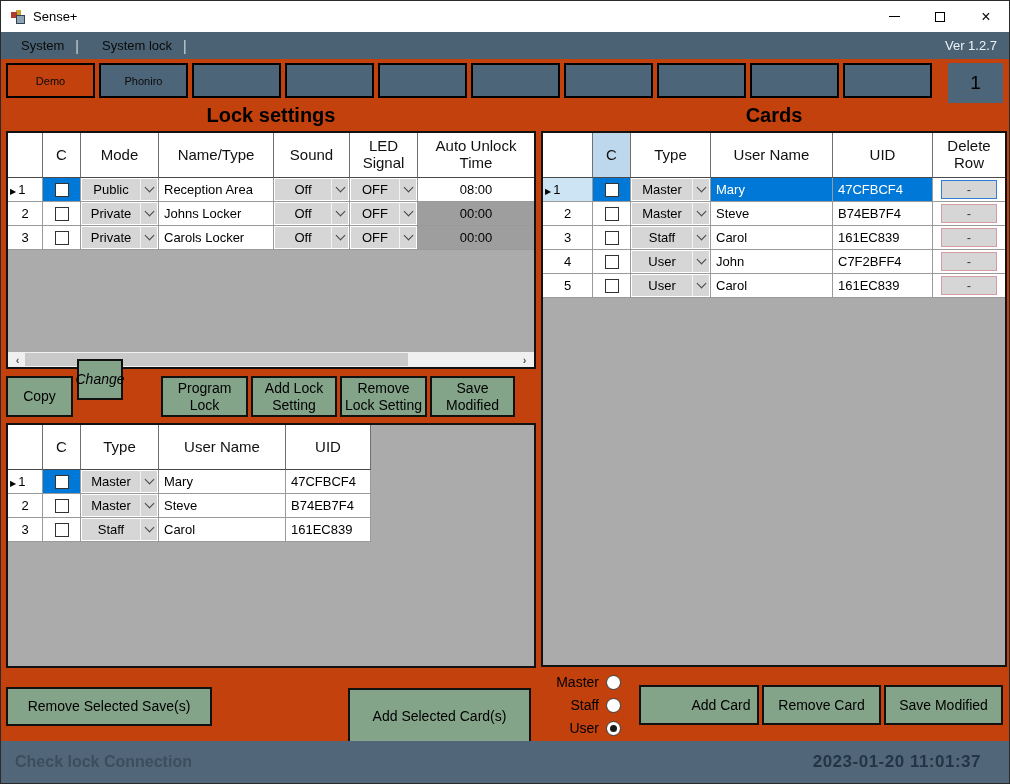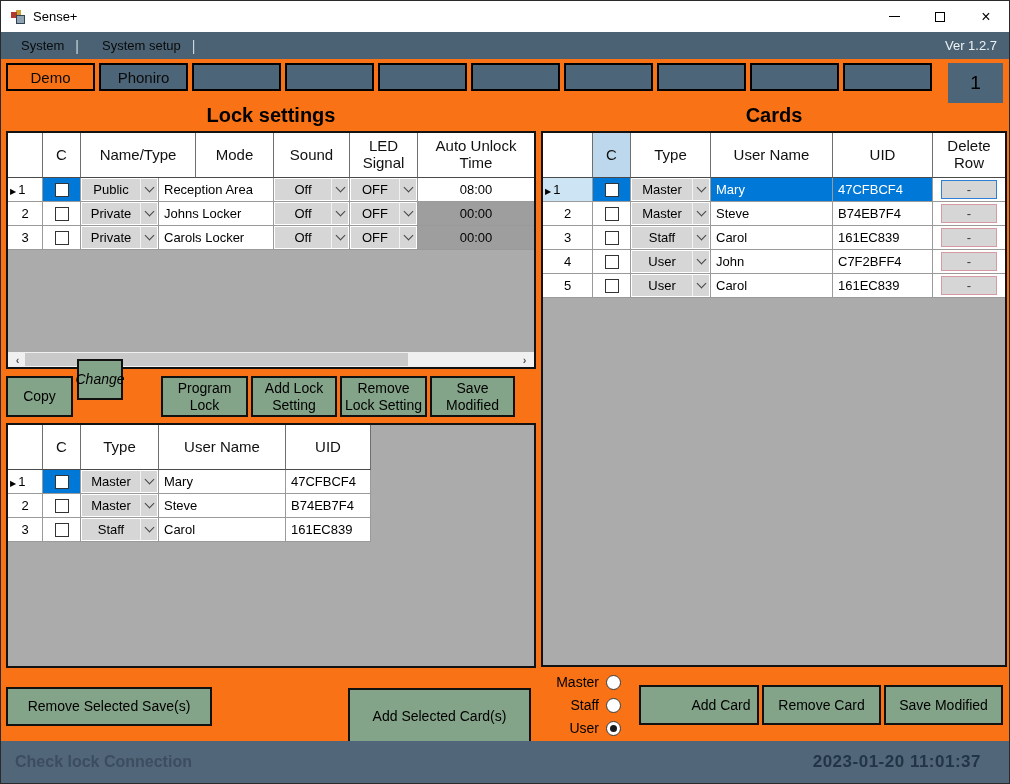--- a/index.html
+++ b/index.html
@@ -1,19 +1,19 @@
 <!DOCTYPE html>
 <html><head>
 <meta charset="utf-8">
 <style>
   * { margin:0; padding:0; box-sizing:border-box; }
   html,body { background:#777; }
   body { font-family:"Liberation Sans", sans-serif; }
 
-  .window { position:relative; width:1010px; height:784px; background:#f97316;
+  .window { position:relative; width:1010px; height:784px; background:#c2410c;
             border:1px solid #2a2a2a; overflow:hidden; }
 
   
   .titlebar { position:absolute; top:0; left:0; right:0; height:31px; background:#ffffff;
               display:flex; align-items:center; }
   .app-icon { width:16px; height:16px; margin-left:9px; flex:0 0 auto; }
   .title-text { margin-left:7px; font-size:13px; color:#000; }
   .win-controls { position:absolute; right:0; top:0; height:31px; display:flex; }
   .win-btn { width:46px; height:31px; display:flex; align-items:center; justify-content:center; }
   .glyph-min { width:11px; height:1px; background:#000; }
@@ -22,22 +22,22 @@
 
   
   .menubar { position:absolute; top:31px; left:0; right:0; height:27px; background:#4a6274;
              display:flex; align-items:center; font-size:13px; color:#0a0a0a; }
   .menu-item { padding:0 8px; margin-left:12px; }
   .menu-sep { color:#cdd7de; margin:0 3px; font-size:14px; }
   .menu-version { position:absolute; right:12px; color:#eef2f5; font-size:13px; }
 
   
   .tabs-row { position:absolute; top:62px; left:5px; display:flex; gap:4px; }
-  .tab { width:89px; height:28px; border:2px solid #000; background:#4d6578;
-         display:flex; align-items:center; justify-content:center; font-size:15px; color:#0a0a0a; }
+  .tab { width:89px; height:35px; border:2px solid #000; background:#4d6578;
+         display:flex; align-items:center; justify-content:center; font-size:11px; color:#0a0a0a; }
   .tab.active { background:transparent; }
   .page-indicator { position:absolute; top:62px; left:947px; width:55px; height:40px; background:#4d6578;
                     display:flex; align-items:center; justify-content:center; font-size:19px; color:#000; }
 
   
   .section-title { position:absolute; top:103px; font-size:20px; font-weight:bold; color:#000; text-align:center; }
   #lock-title  { left:5px;  width:530px; }
   #cards-title { left:540px; width:466px; }
 
   
@@ -146,21 +146,21 @@
         </div>
       <div class="win-btn">
           <span class="glyph-close">×</span>
         </div>
     </div>
   </div>
 
   <div class="menubar">
     <span class="menu-item">System</span>
     <span class="menu-sep">|</span>
-    <span class="menu-item">System setup</span>
+    <span class="menu-item">System lock</span>
     <span class="menu-sep">|</span>
     <span class="menu-version">Ver 1.2.7</span>
   </div>
 
   <div class="tabs-row">
     <div class="tab active">Demo</div>
     <div class="tab">Phoniro</div>
     <div class="tab"></div>
     <div class="tab"></div>
     <div class="tab"></div>
@@ -172,22 +172,22 @@
   </div>
   <div class="page-indicator">1</div>
 
   <div class="section-title" id="lock-title">Lock settings</div>
   <div class="section-title" id="cards-title">Cards</div>
 
   <div class="panel" id="lock-panel">
     <div class="t-head">
       <div class="th w-rh"></div>
       <div class="th w-cb">C</div>
+      <div class="th w-mode">Mode</div>
       <div class="th w-name">Name/Type</div>
-      <div class="th w-mode">Mode</div>
       <div class="th w-sound">Sound</div>
       <div class="th w-led">LED Signal</div>
       <div class="th w-time">Auto Unlock Time</div>
     </div>
     <div class="t-row">
       <div class="td w-rh rh-cur">
           <span class="row-arrow"></span>
           <span>1</span>
         </div>
       <div class="td w-cb sel-cell">

